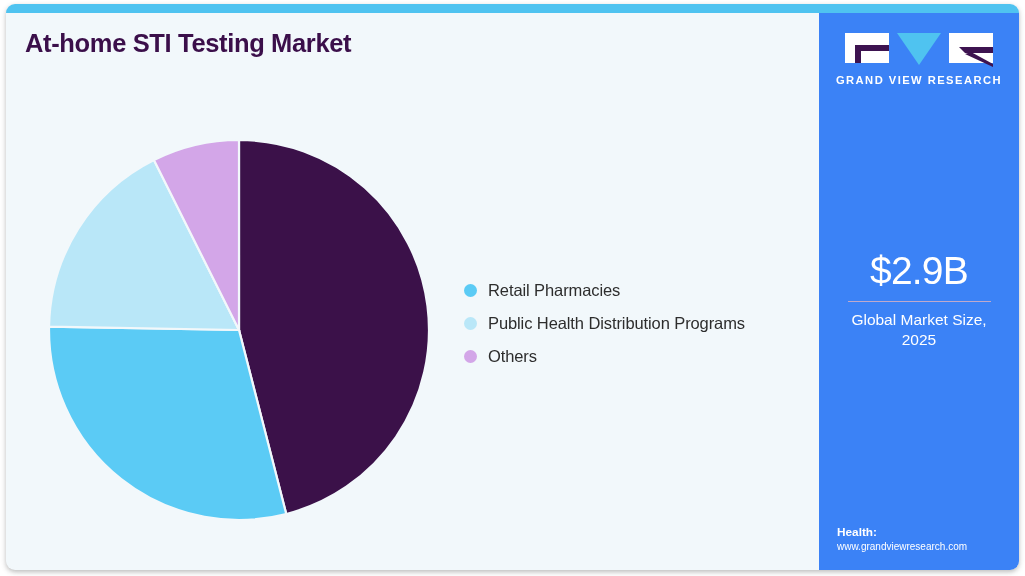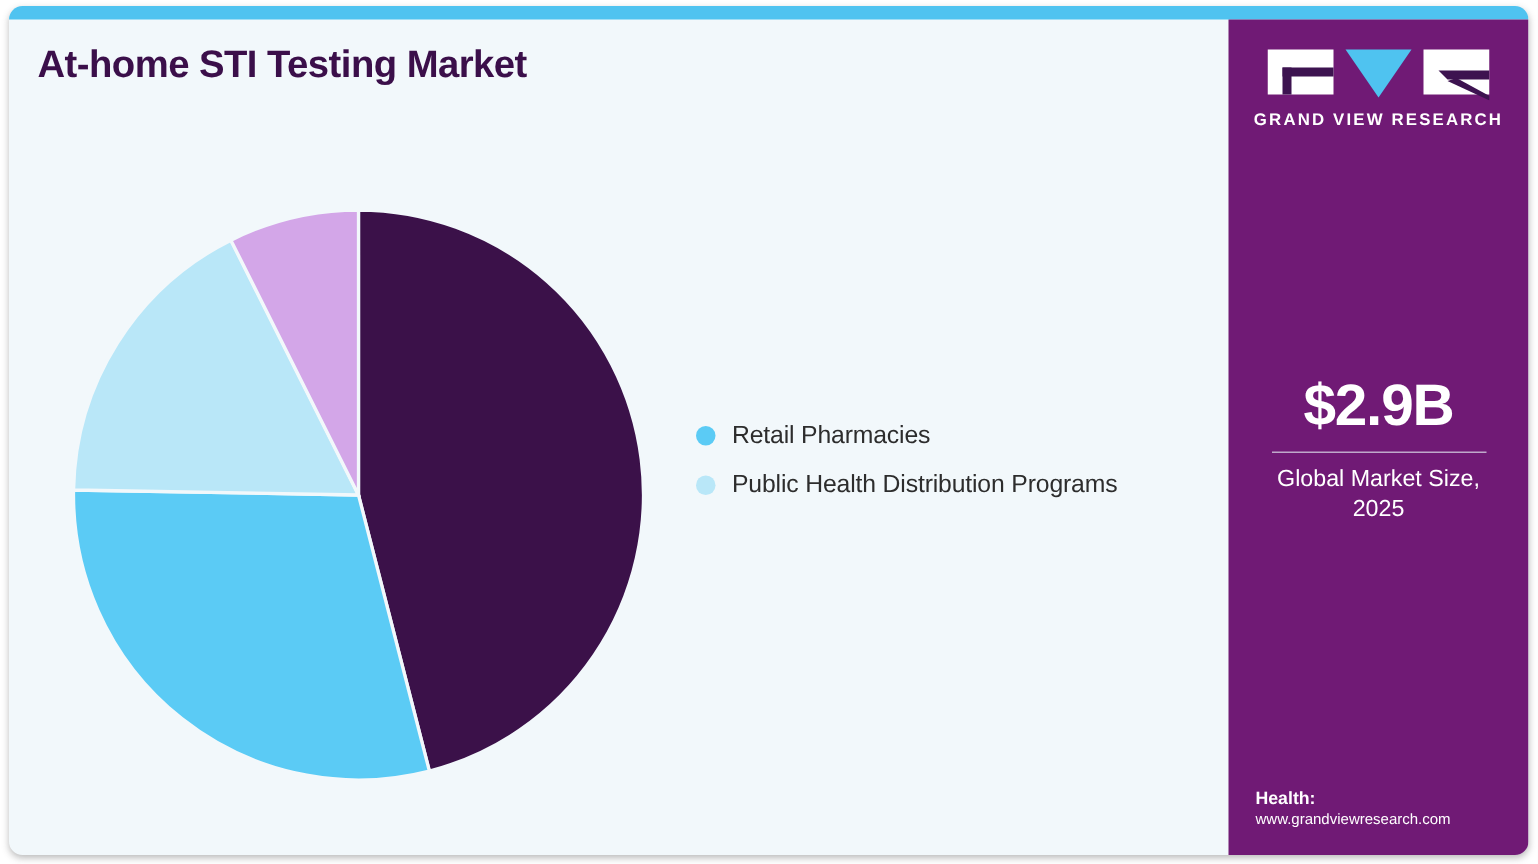--- a/index.html
+++ b/index.html
@@ -101,21 +101,21 @@
     letter-spacing: -0.1px;
   }
 
   
   #side-panel {
     position: absolute;
     right: 0;
     top: 9px;
     width: 200px;
     height: 557px;
-    background: #701a75;
+    background: #3b82f6;
   }
 
   #logo-block {
     position: absolute;
     left: 0;
     top: 18px;
     width: 200px;
     text-align: center;
   }
   #logo-marks {
@@ -134,21 +134,21 @@
 
   #stat-block {
     position: absolute;
     left: 0;
     top: 238px;
     width: 200px;
     text-align: center;
   }
   #stat-value {
     font-size: 39px;
-    font-weight: bold;
+    font-weight: normal;
     color: #ffffff;
     letter-spacing: -0.8px;
     line-height: 1.04;
   }
   #stat-divider {
     width: 143px;
     height: 1px;
     background: #bfa9cb;
     margin: 9px auto 8px auto;
   }
@@ -201,20 +201,24 @@
 
     <div id="legend">
         <div class="legend-row">
           <span class="legend-dot" style="background: rgb(91, 203, 245);"></span>
           <span class="legend-label">Retail Pharmacies</span>
         </div>
         <div class="legend-row">
           <span class="legend-dot" style="background: rgb(185, 231, 248);"></span>
           <span class="legend-label">Public Health Distribution Programs</span>
         </div>
+        <div class="legend-row">
+          <span class="legend-dot" style="background: rgb(211, 166, 232);"></span>
+          <span class="legend-label">Others</span>
+        </div>
       </div>
 
   </div>
 
   <div id="side-panel">
 
     <div id="logo-block">
       <svg id="logo-marks" viewBox="0 0 148 36">
 
         <rect x="0" y="2" width="44" height="30" fill="#ffffff"></rect>

